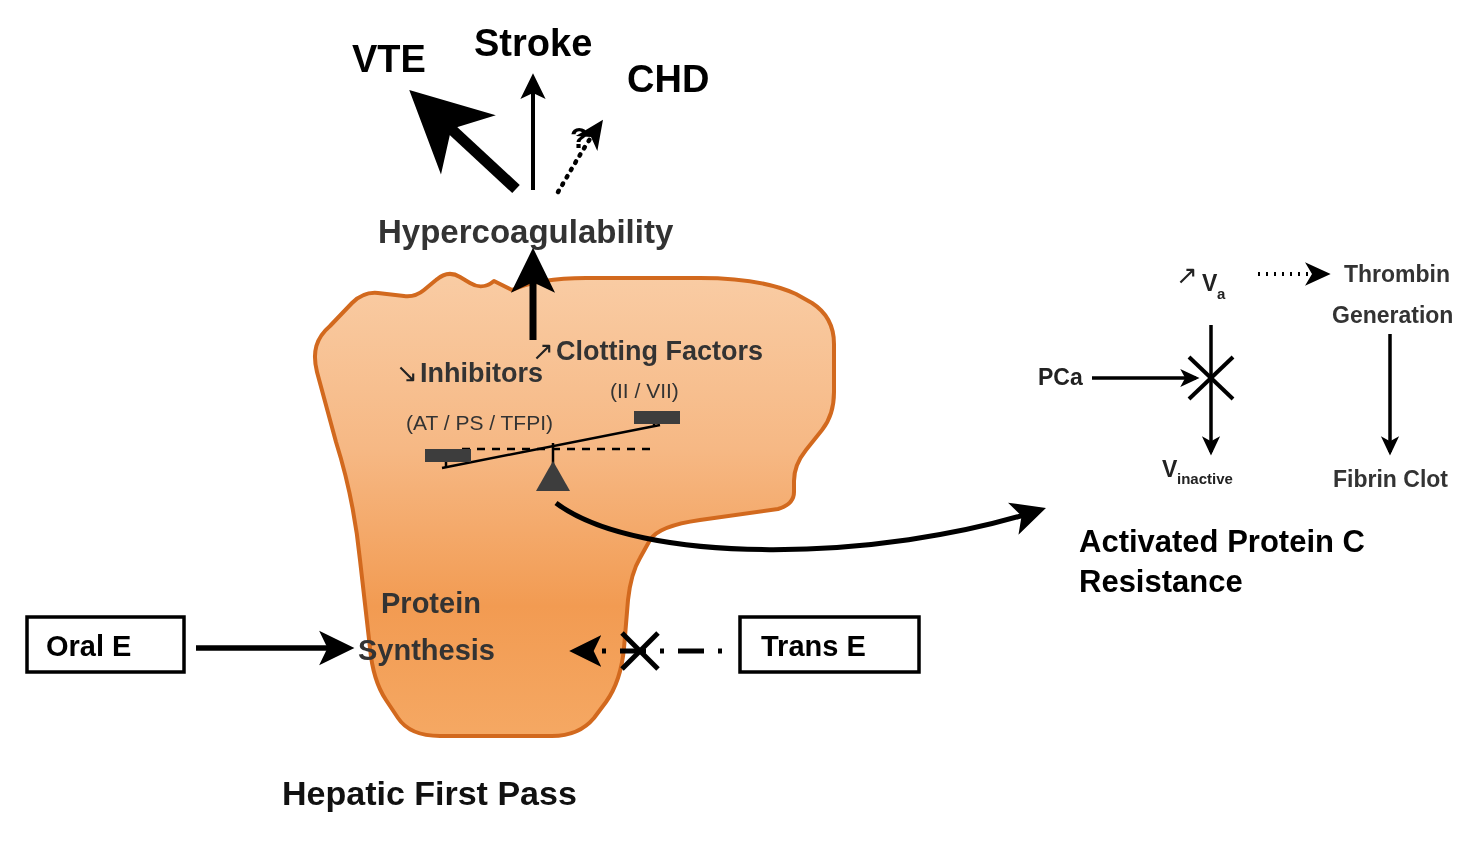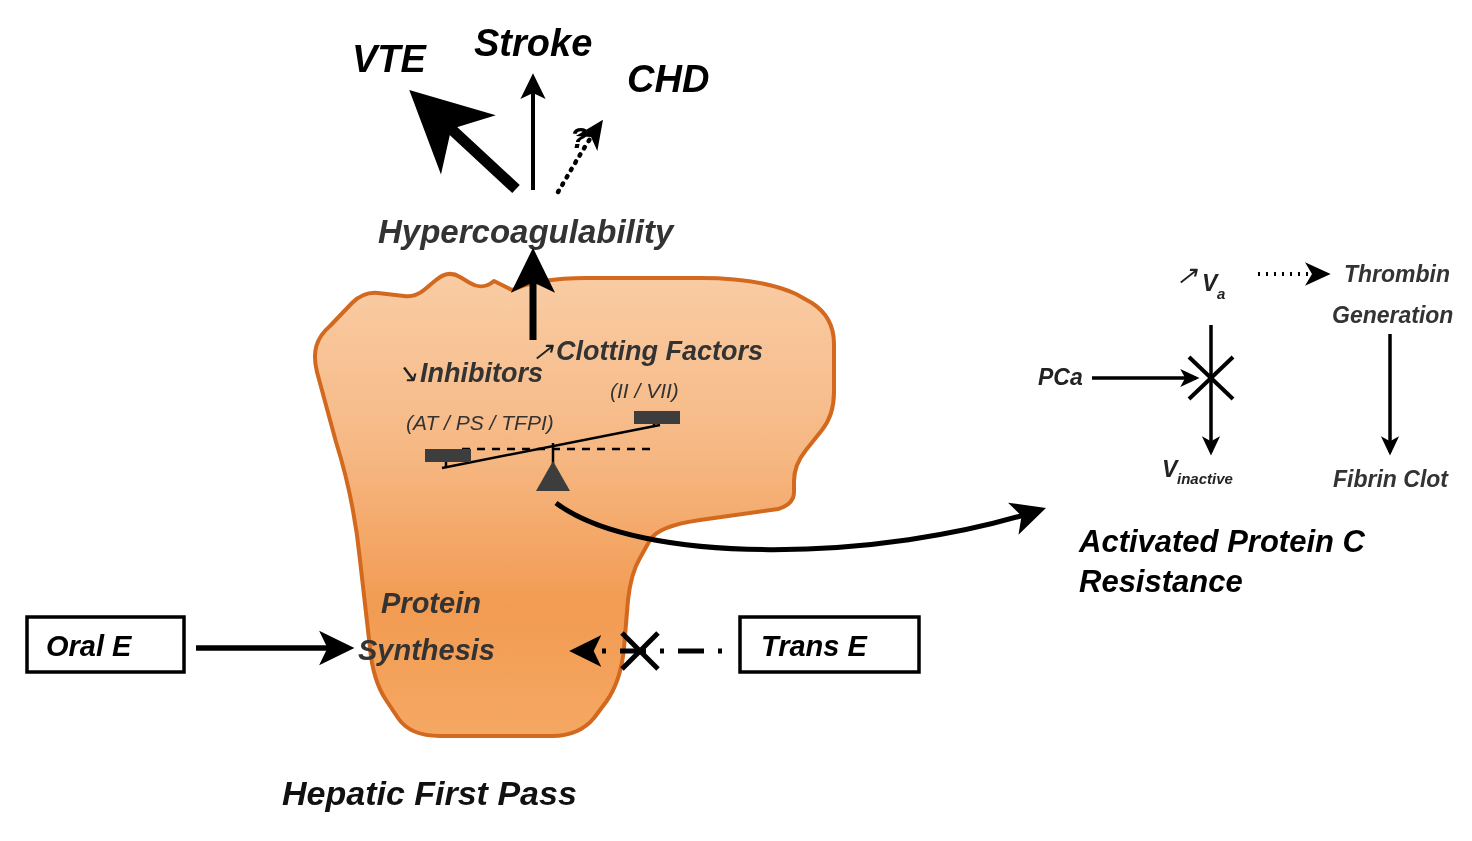--- a/index.html
+++ b/index.html
@@ -12,21 +12,20 @@
     width: 1472px;
     height: 841px;
     overflow: hidden;
     font-family: "Liberation Sans", sans-serif;
   }
   #diagram-root {
     position: relative;
     width: 1418px;
     height: 841px;
     background: #ffffff;
-    font-style: italic;
   }
   svg.canvas {
     position: absolute;
     top: 0;
     left: 0;
     width: 1472px;
     height: 841px;
   }
   text {
     font-family: "Liberation Sans", sans-serif;

